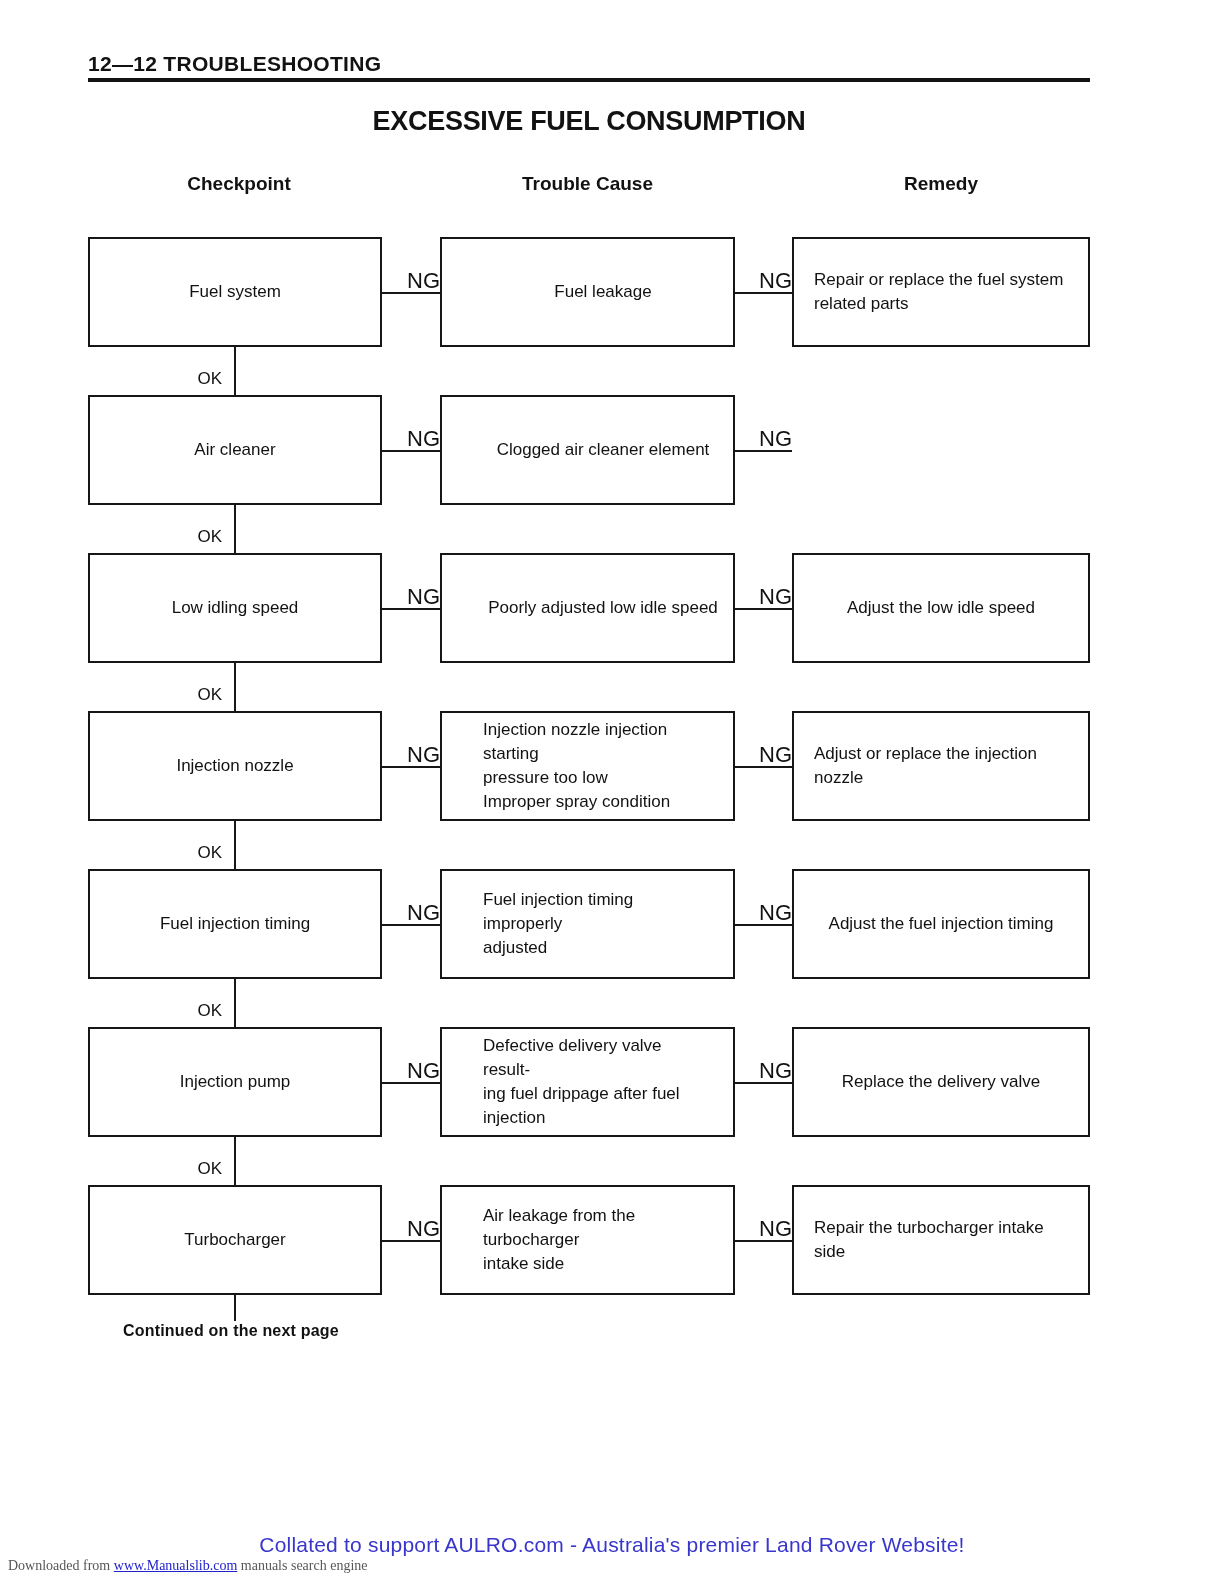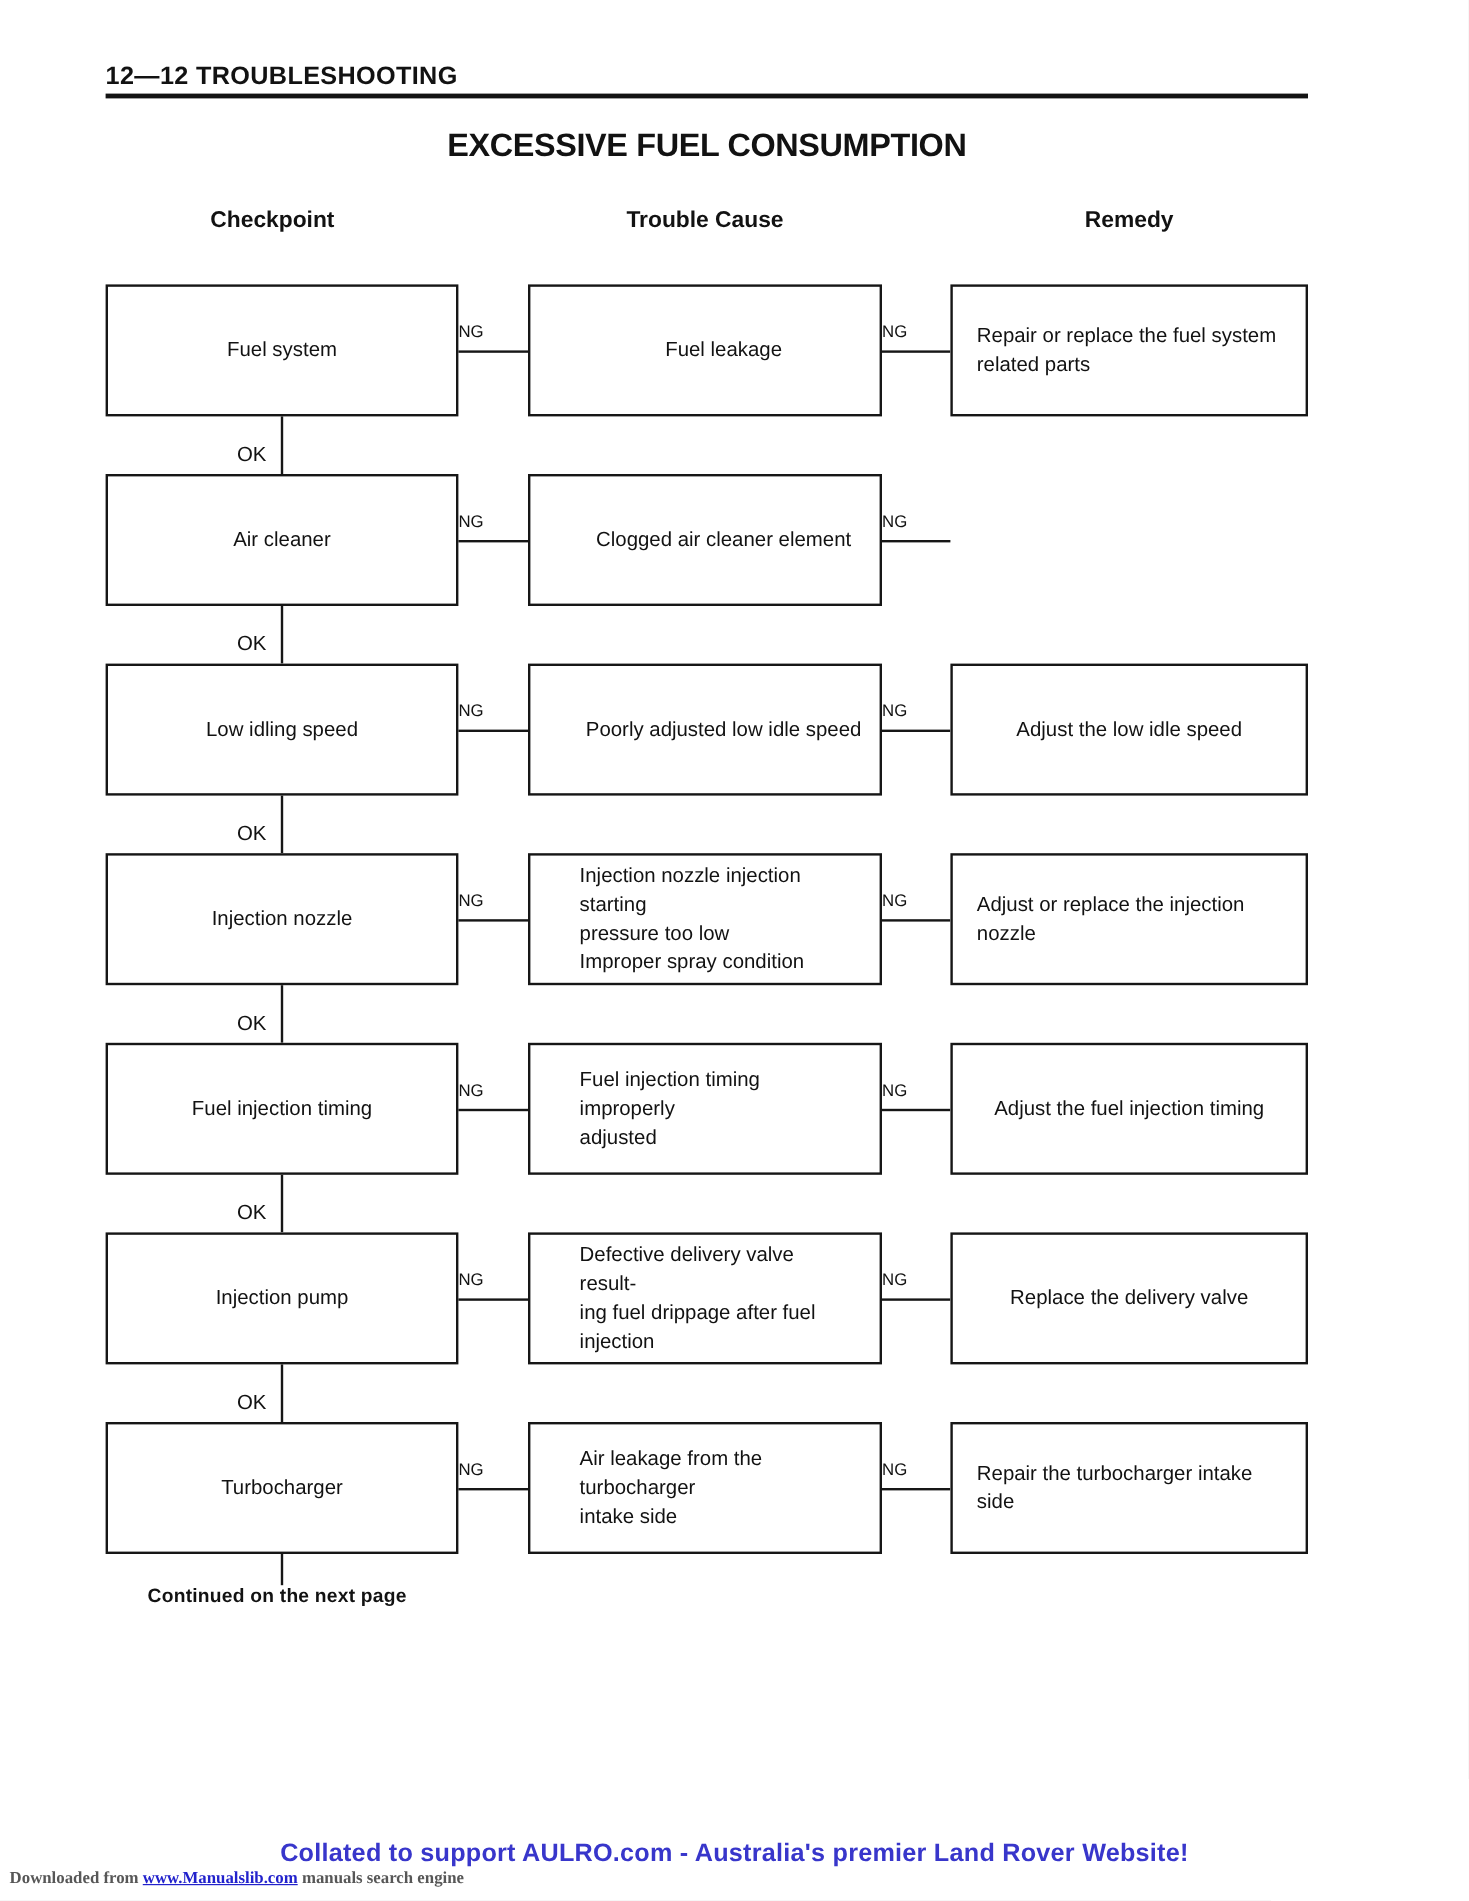--- a/index.html
+++ b/index.html
@@ -1,31 +1,31 @@
 <!DOCTYPE html>
 <html style="--collated-blue: #3836cb; --link-blue: #2222cc;"><head>
 <meta charset="utf-8">
 <style>
   html,body { margin:0; padding:0; background:#e8e8e8; }
   .page {
     position:relative; width:1224px; height:1584px; margin:0 auto;
     background:#ffffff; overflow:hidden;
     font-family:"Liberation Sans", sans-serif; color:#121212;
   }
-  .abs { position:absolute;font-weight:bold; }
+  .abs { position:absolute; }
 
   
   .doc-header { left:88px; top:52px; font-size:21px; font-weight:700; letter-spacing:0.3px; }
   .header-rule { left:88px; top:78px; width:1002px; height:4px; background:#131313; }
   .doc-title { left:88px; top:106px; width:1002px; text-align:center;
                font-size:27px; font-weight:700; letter-spacing:-0.3px; }
 
   
   .col-head { top:173px; text-align:center; font-size:19px; font-weight:700; }
-  .col-head.c1 { left:80px;  width:294px; }
+  .col-head.c1 { left:92px;  width:294px; }
   .col-head.c2 { left:440px; width:295px; }
   .col-head.c3 { left:792px; width:298px; }
 
   
   .flowchart { position:absolute; left:0; top:237px; width:1108px; height:1058px; }
   .flow-row  { position:absolute; left:0; width:1224px; height:158px; }
   .fbox {
     position:absolute; top:0; height:110px; box-sizing:border-box;
     border:2px solid #161616; background:#fff;
     display:flex; flex-direction:column; justify-content:center;
@@ -33,21 +33,21 @@
   }
   .fbox.center { align-items:center; text-align:center; padding:0 10px; }
   .fbox.left   { align-items:flex-start; text-align:left; padding:0 20px; }
   .fbox.cp { left:88px;  width:294px; }
   .fbox.ca { left:440px; width:295px;padding-left:41px; }
   .fbox.re { left:792px; width:298px; }
 
   .hline { position:absolute; top:55px; height:2px; background:#161616; }
   .hline.h1 { left:382px; width:58px; }
   .hline.h2 { left:735px; width:57px; }
-  .ng-label { position:absolute; top:31px; font-size:14px; font-weight:500; text-align:left; }
+  .ng-label { position:absolute; top:31px; font-size:22px; font-weight:500; text-align:right; }
   .ng-label.n1 { left:382px; width:58px; }
   .ng-label.n2 { left:735px; width:57px; }
 
   .vline { position:absolute; left:234px; top:110px; width:2px; height:48px; background:#161616; }
   .ok-label { position:absolute; left:150px; width:72px; top:132px;
               text-align:right; font-size:17px; font-weight:500; }
 
   .cont-line { left:234px; top:1295px; width:2px; height:26px; background:#161616; }
   .continued { left:123px; top:1322px; font-size:16px; font-weight:700; letter-spacing:0.2px; }
 

